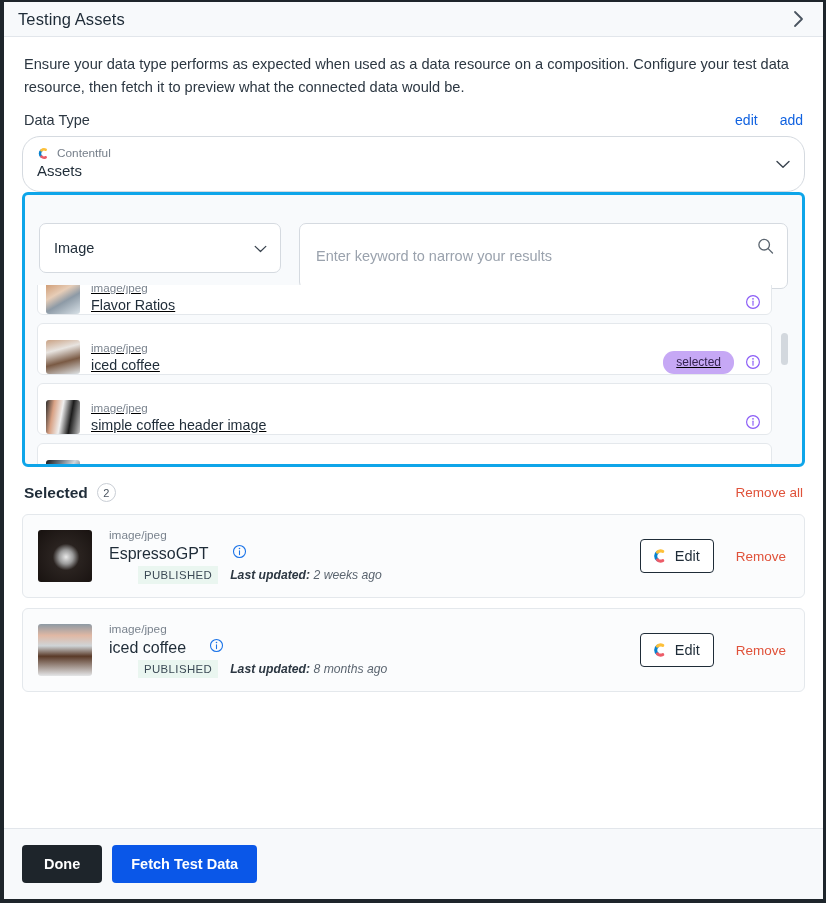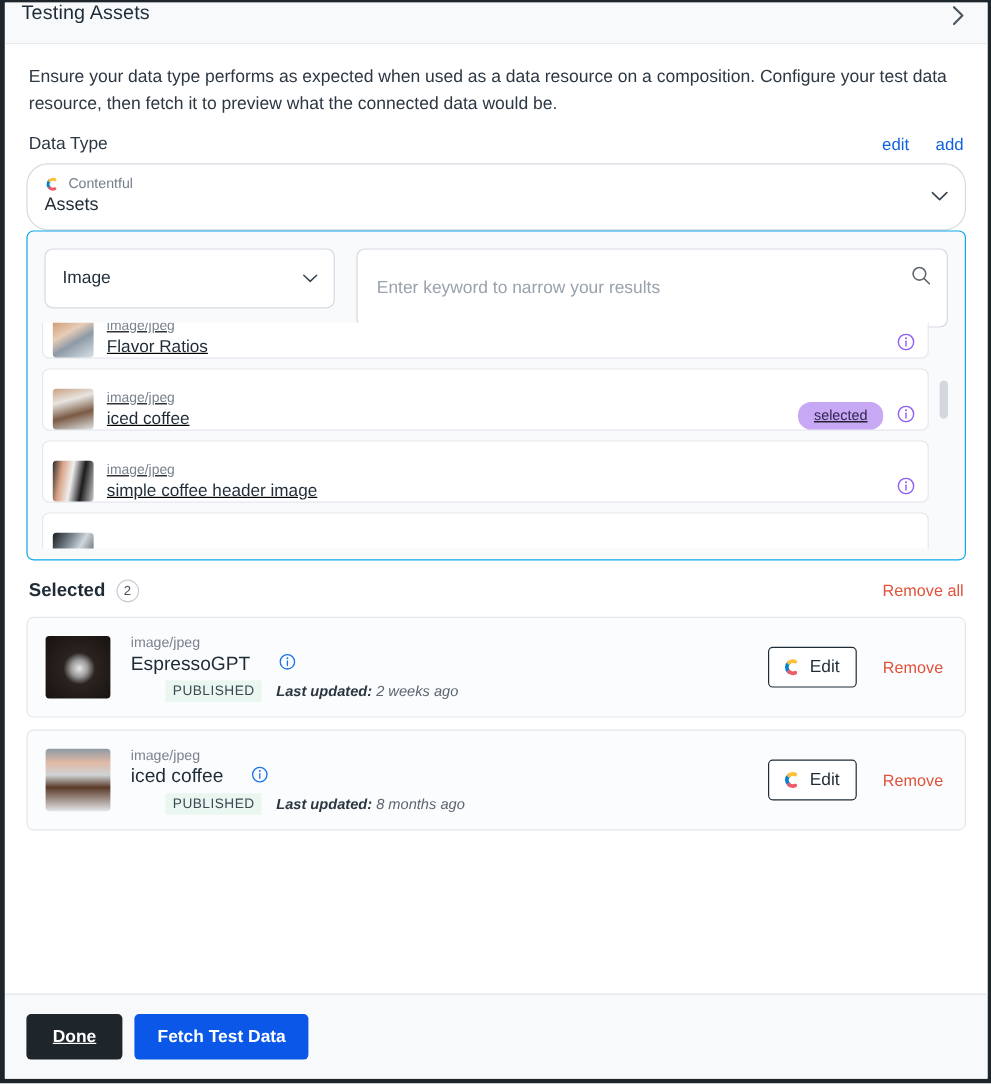--- a/index.html
+++ b/index.html
@@ -26,21 +26,21 @@
     overflow: hidden;
   }
 
   
   .panel-header {
     height: 35px;
     flex: 0 0 35px;
     background: #f7f9fb;
     border-bottom: 1px solid #e2e6eb;
     display: flex;
-    align-items: flex-start;
+    align-items: center;
     padding: 0 14px 0 14px;
     justify-content: space-between;
   }
   .panel-title {
     font-size: 16.5px;
     color: #1f2c38;
     letter-spacing: .1px;
   }
   .collapse-btn {
     width: 22px;
@@ -126,24 +126,24 @@
     gap: 8px;
     margin: 18px 2px 10px 2px;
   }
   .settings-title .label {
     font-size: 15px;
     font-weight: bold;
     color: #1f2c38;
   }
 
   .settings-card {
-    border: 1px solid #0ea5e9;
+    border: 3px solid #0ea5e9;
     border-radius: 6px;
     background: #f8fafc;
-    padding: 14px 14px 0 14px;
+    padding: 28px 14px 0 14px;
     height: 275px;
     overflow: hidden;
     position: relative;
   }
 
   .filter-row {
     display: flex;
     gap: 18px;
     padding-bottom: 12px;
   }
@@ -373,21 +373,20 @@
   .btn-done {
     background: #1e252b;
     color: #fff;
     border: none;
     border-radius: 4px;
     font-size: 14.5px;
     font-weight: bold;
     padding: 11px 22px;
     cursor: pointer;
     font-family: "Liberation Sans", sans-serif;
-    text-decoration: underline;
   }
   .btn-fetch {
     background: #0a57e8;
     color: #fff;
     border: none;
     border-radius: 4px;
     font-size: 14.5px;
     font-weight: bold;
     padding: 1px 19px;
     cursor: pointer;

